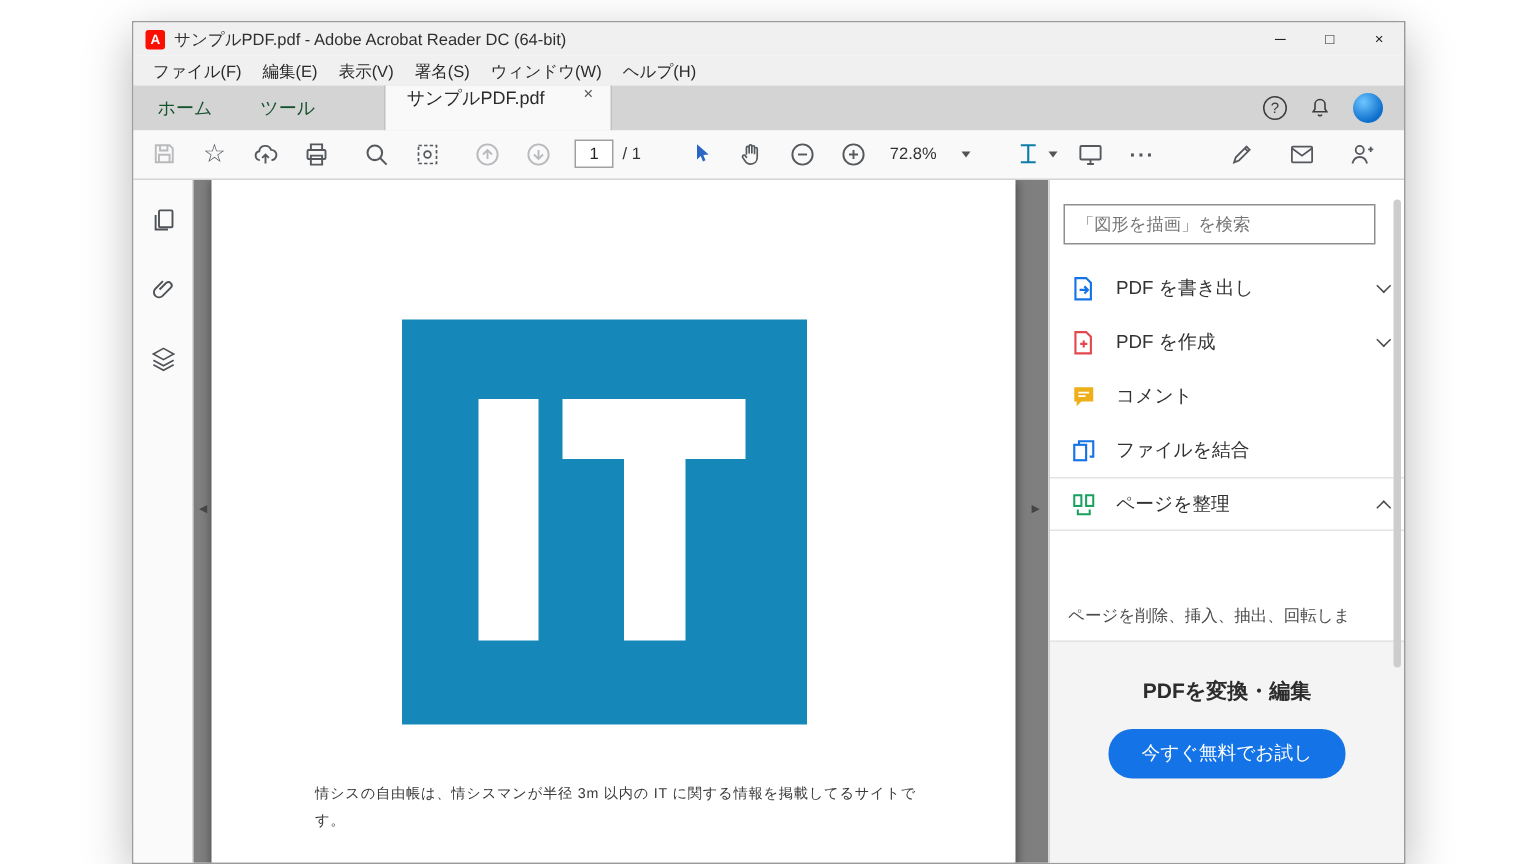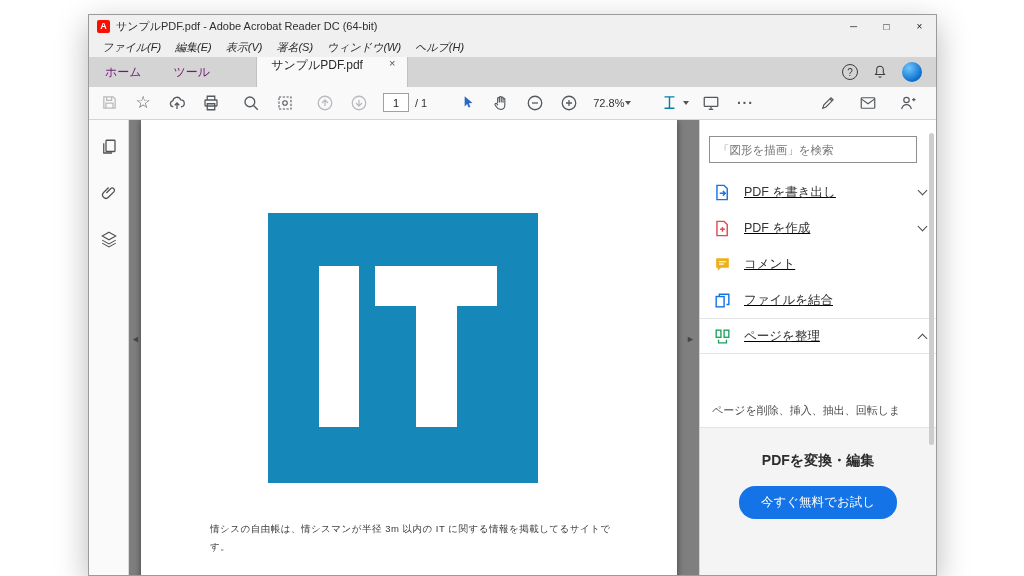--- a/index.html
+++ b/index.html
@@ -15,27 +15,27 @@
   .app-icon { width: 13px; height: 13px; border-radius: 2px; background: #fa0f00; color: #fff;
     font-size: 9px; font-weight: bold; display: flex; align-items: center; justify-content: center;
     margin-right: 6px; flex: 0 0 auto; }
   .window-title { font-size: 11px; color: #2f2f2f; white-space: nowrap; }
   .caption { position: absolute; right: 0; top: 0; height: 22px; display: flex; }
   .cap-btn { width: 33px; height: 22px; display: flex; align-items: center; justify-content: center;
     font-size: 10px; color: #222; cursor: default; }
 
   
   .menubar { position: absolute; top: 22px; left: 0; right: 0; height: 20px; background: #f0f0f0;
-    display: flex; align-items: center; padding-left: 6px; font-style: italic; }
+    display: flex; align-items: center; padding-left: 6px; }
   .menu-item { font-size: 11px; color: #2b2b2b; padding: 2px 7px; white-space: nowrap; }
 
   
   .tabbar { position: absolute; top: 42px; left: 0; right: 0; height: 30px; background: #d4d4d4;
     display: flex; align-items: stretch; }
-  .tab { display: flex; align-items: center; padding: 0 16px; font-size: 12px; color: #701a75;
+  .tab { display: flex; align-items: center; padding: 0 16px; font-size: 12px; color: #14532d;
     white-space: nowrap; }
   .doc-tab { background: #f9f9f9; border-left: 1px solid #c2c2c2; border-right: 1px solid #c2c2c2;
     margin-left: 30px; padding: 0 12px 0 14px; display: flex; align-items: flex-start; font-size: 12px;
     color: #2b2b2b; }
   .tab-close { margin-left: 26px; font-size: 11px; color: #555; }
   .tabbar-right { margin-left: auto; display: flex; align-items: center; gap: 14px; padding-right: 14px; }
   .help-circle { width: 16px; height: 16px; border: 1.4px solid #3c3c3c; border-radius: 50%;
     font-size: 10px; color: #3c3c3c; display: flex; align-items: center; justify-content: center; }
   .bell { color: #3c3c3c; display: flex; }
   .avatar { width: 20px; height: 20px; border-radius: 50%;
@@ -49,21 +49,21 @@
   .tbtn.disabled { color: #b8babd; }
   .tbtn.active-tool { color: #2b66c4; }
   .tbtn.teal { color: #0c7da8; margin-right: 2px; }
   .star-glyph { font-size: 17px; line-height: 1; }
   .dots-glyph { font-size: 14px; font-weight: bold; letter-spacing: 1px; }
   .ml-sm { margin-left: 6px; } .ml-lg { margin-left: 24px; }
   .page-num-box { width: 26px; height: 19px; border: 1px solid #a0a0a0; background: #fff;
     font-size: 11px; text-align: center; color: #222; margin: 0 6px 0 2px; font-family: inherit; }
   .page-total { font-size: 11px; color: #333; margin-right: 4px; white-space: nowrap; }
   .zoom-control { display: flex; align-items: center; margin: 0 2px 0 2px; }
-  .zoom-label { font-size: 11px; color: #333; margin-right: 1px; }
+  .zoom-label { font-size: 11px; color: #333; margin-right: 17px; }
   .caret-down { width: 0; height: 0; border-left: 3.5px solid transparent;
     border-right: 3.5px solid transparent; border-top: 4.5px solid #555; }
   .tb-right { margin-left: auto; display: flex; align-items: center; }
   .tb-right .tbtn { margin-right: 16px; }
   .tb-right .tbtn:last-child { margin-right: 0; }
 
   
   .workspace { position: absolute; top: 105px; bottom: 0; left: 0; right: 0; display: flex; }
 
   .left-rail { width: 40px; background: #fafafa; border-right: 1px solid #d9d9d9;
@@ -87,21 +87,21 @@
   .edge-arrow { position: absolute; top: 215px; font-size: 9px; color: #454545; line-height: 1; }
   .edge-left { left: 2px; } .edge-right { right: 4px; }
 
   
   .right-panel { width: 237px; background: #fff; border-left: 1px solid #d4d4d4; position: relative; }
   .search-input { position: absolute; left: 9px; top: 16px; width: 208px; height: 27px;
     border: 1px solid #8f8f8f; background: #fff; font-size: 11.5px; padding: 0 8px;
     color: #333; font-family: inherit; }
   .search-input::placeholder { color: #767676; }
   .tool-list { position: absolute; top: 54px; left: 0; right: 0; }
-  .tool-row { height: 36px; display: flex; align-items: center; padding: 0 10px 0 12px; text-decoration: underline; }
+  .tool-row { height: 36px; display: flex; align-items: center; padding: 0 10px 0 12px; }
   .tool-row.bordered { border-top: 1px solid #e4e4e4; border-bottom: 1px solid #e4e4e4; }
   .ticon { width: 20px; height: 20px; margin-right: 12px; flex: 0 0 auto; display: flex;
     align-items: center; justify-content: center; }
   .tool-label { font-size: 12.5px; color: #323232; flex: 1; white-space: nowrap; overflow: hidden; }
   .chev { width: 7px; height: 7px; border-right: 1.6px solid #4a4a4a;
     border-bottom: 1.6px solid #4a4a4a; transform: rotate(45deg); margin-top: -3px; flex: 0 0 auto; }
   .chev.up { transform: rotate(-135deg); margin-top: 4px; }
   .organize-desc { position: absolute; top: 270px; left: 0; right: 0; height: 37px;
     padding: 13px 12px 0; font-size: 11px; color: #4c4c4c; white-space: nowrap; overflow: hidden; }
   .promo { position: absolute; left: 0; right: 0; top: 307px; bottom: 0; background: #f4f4f4;

